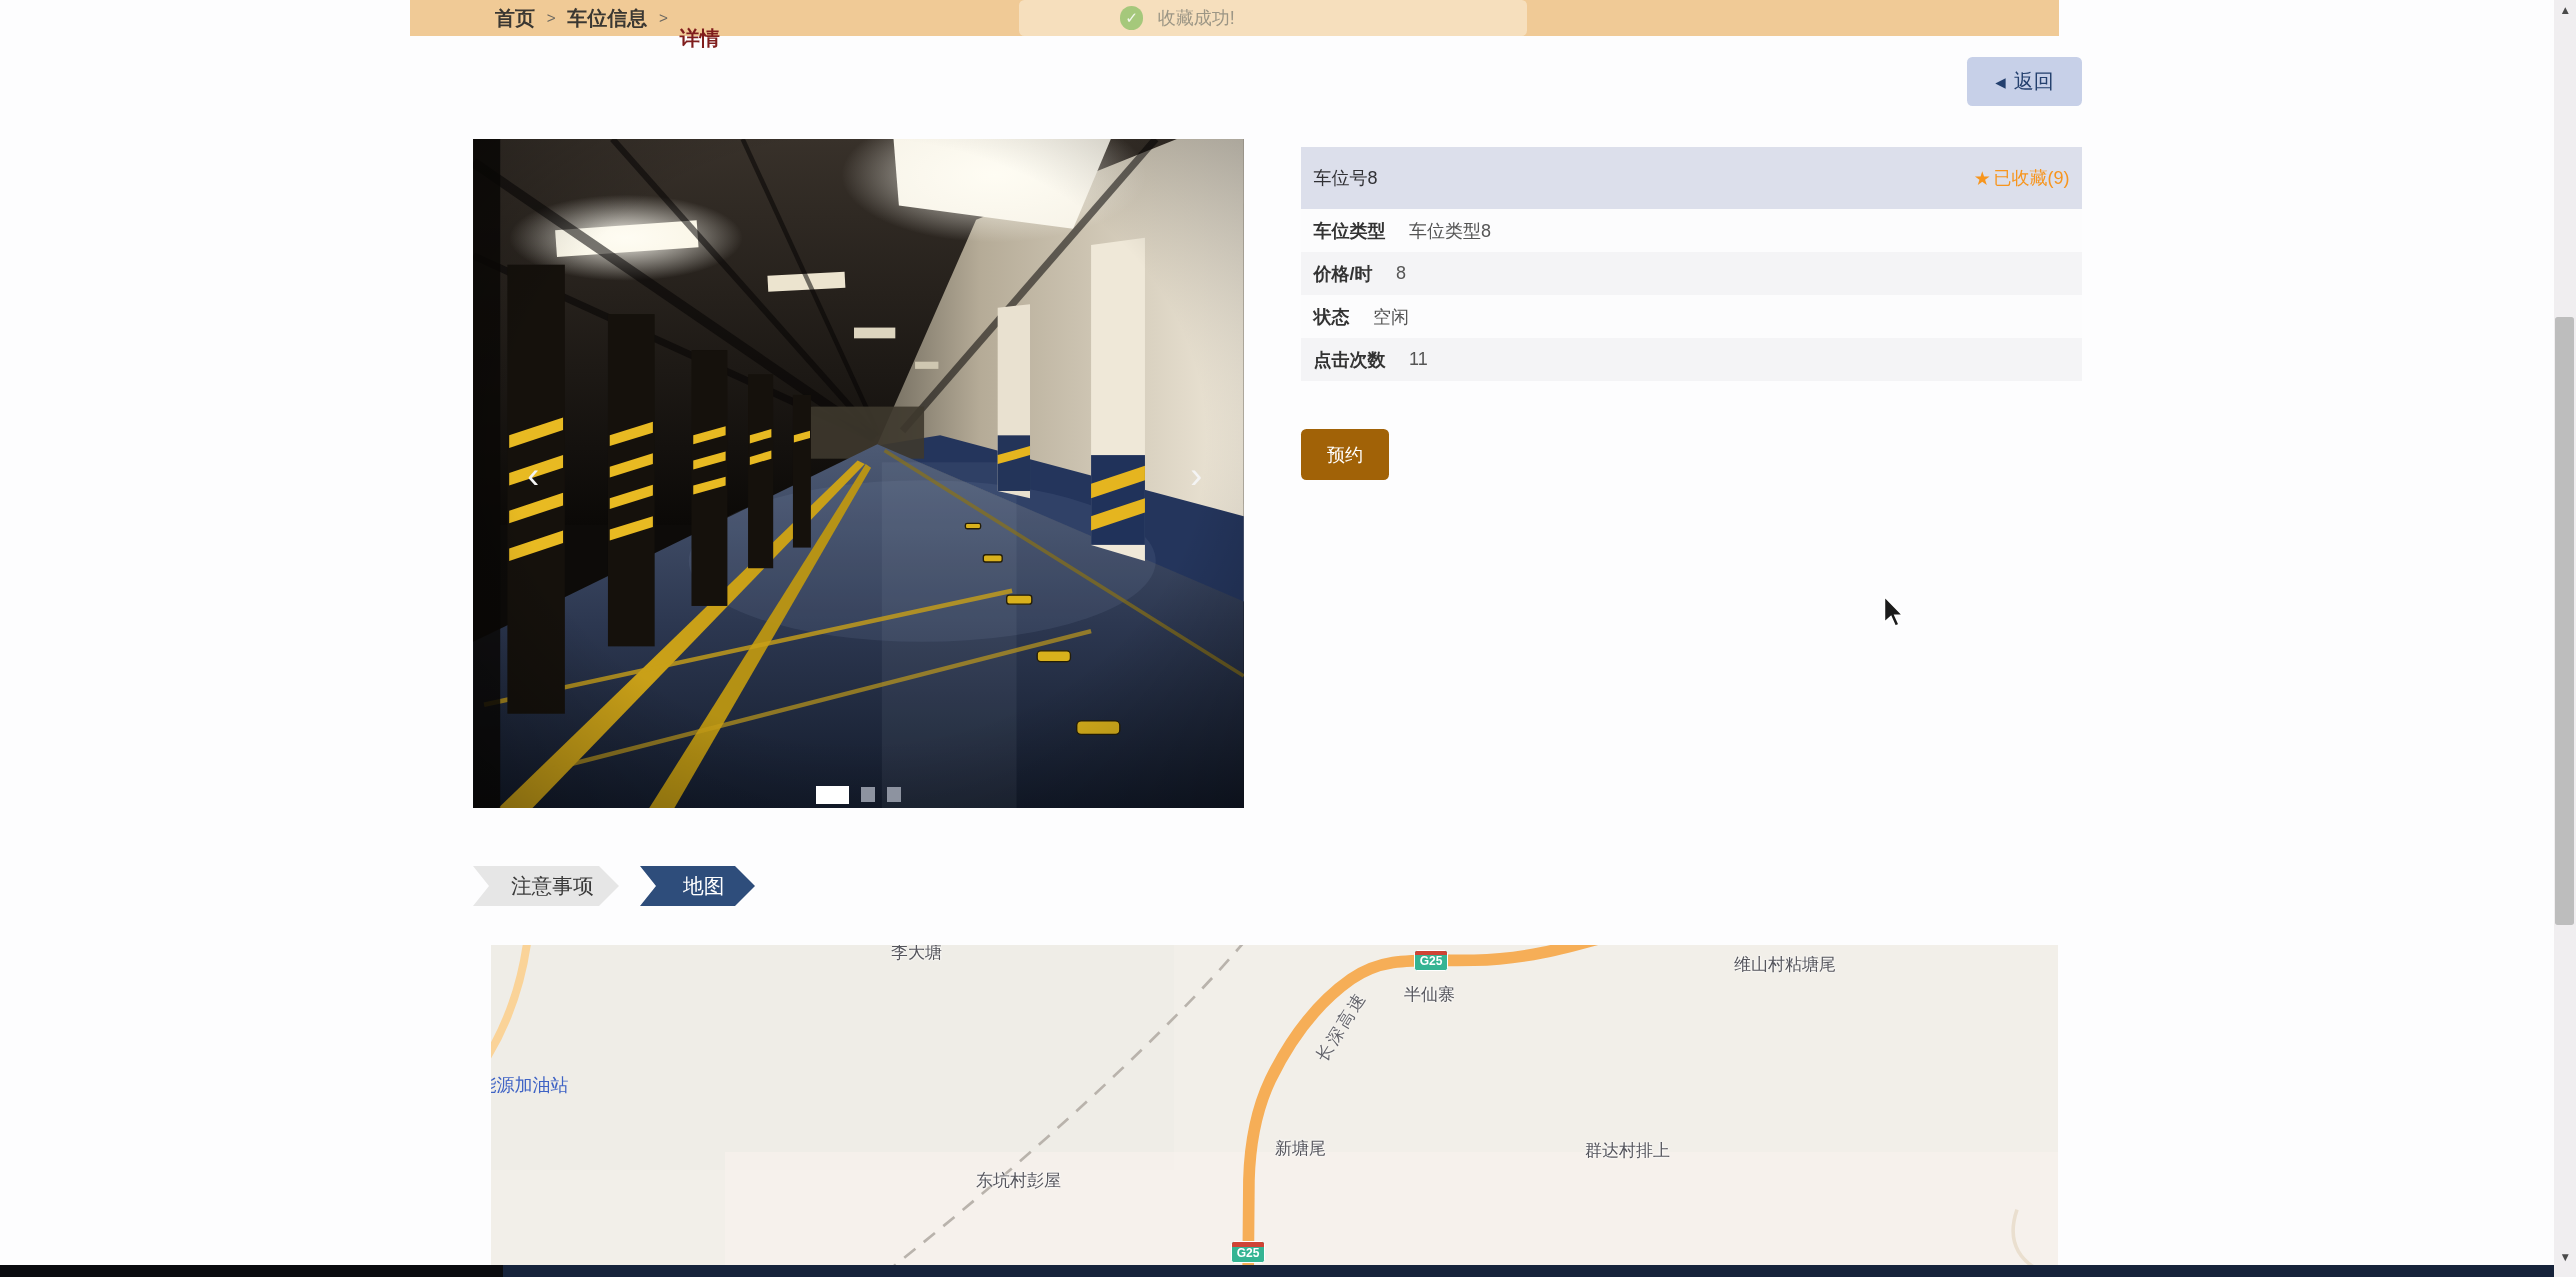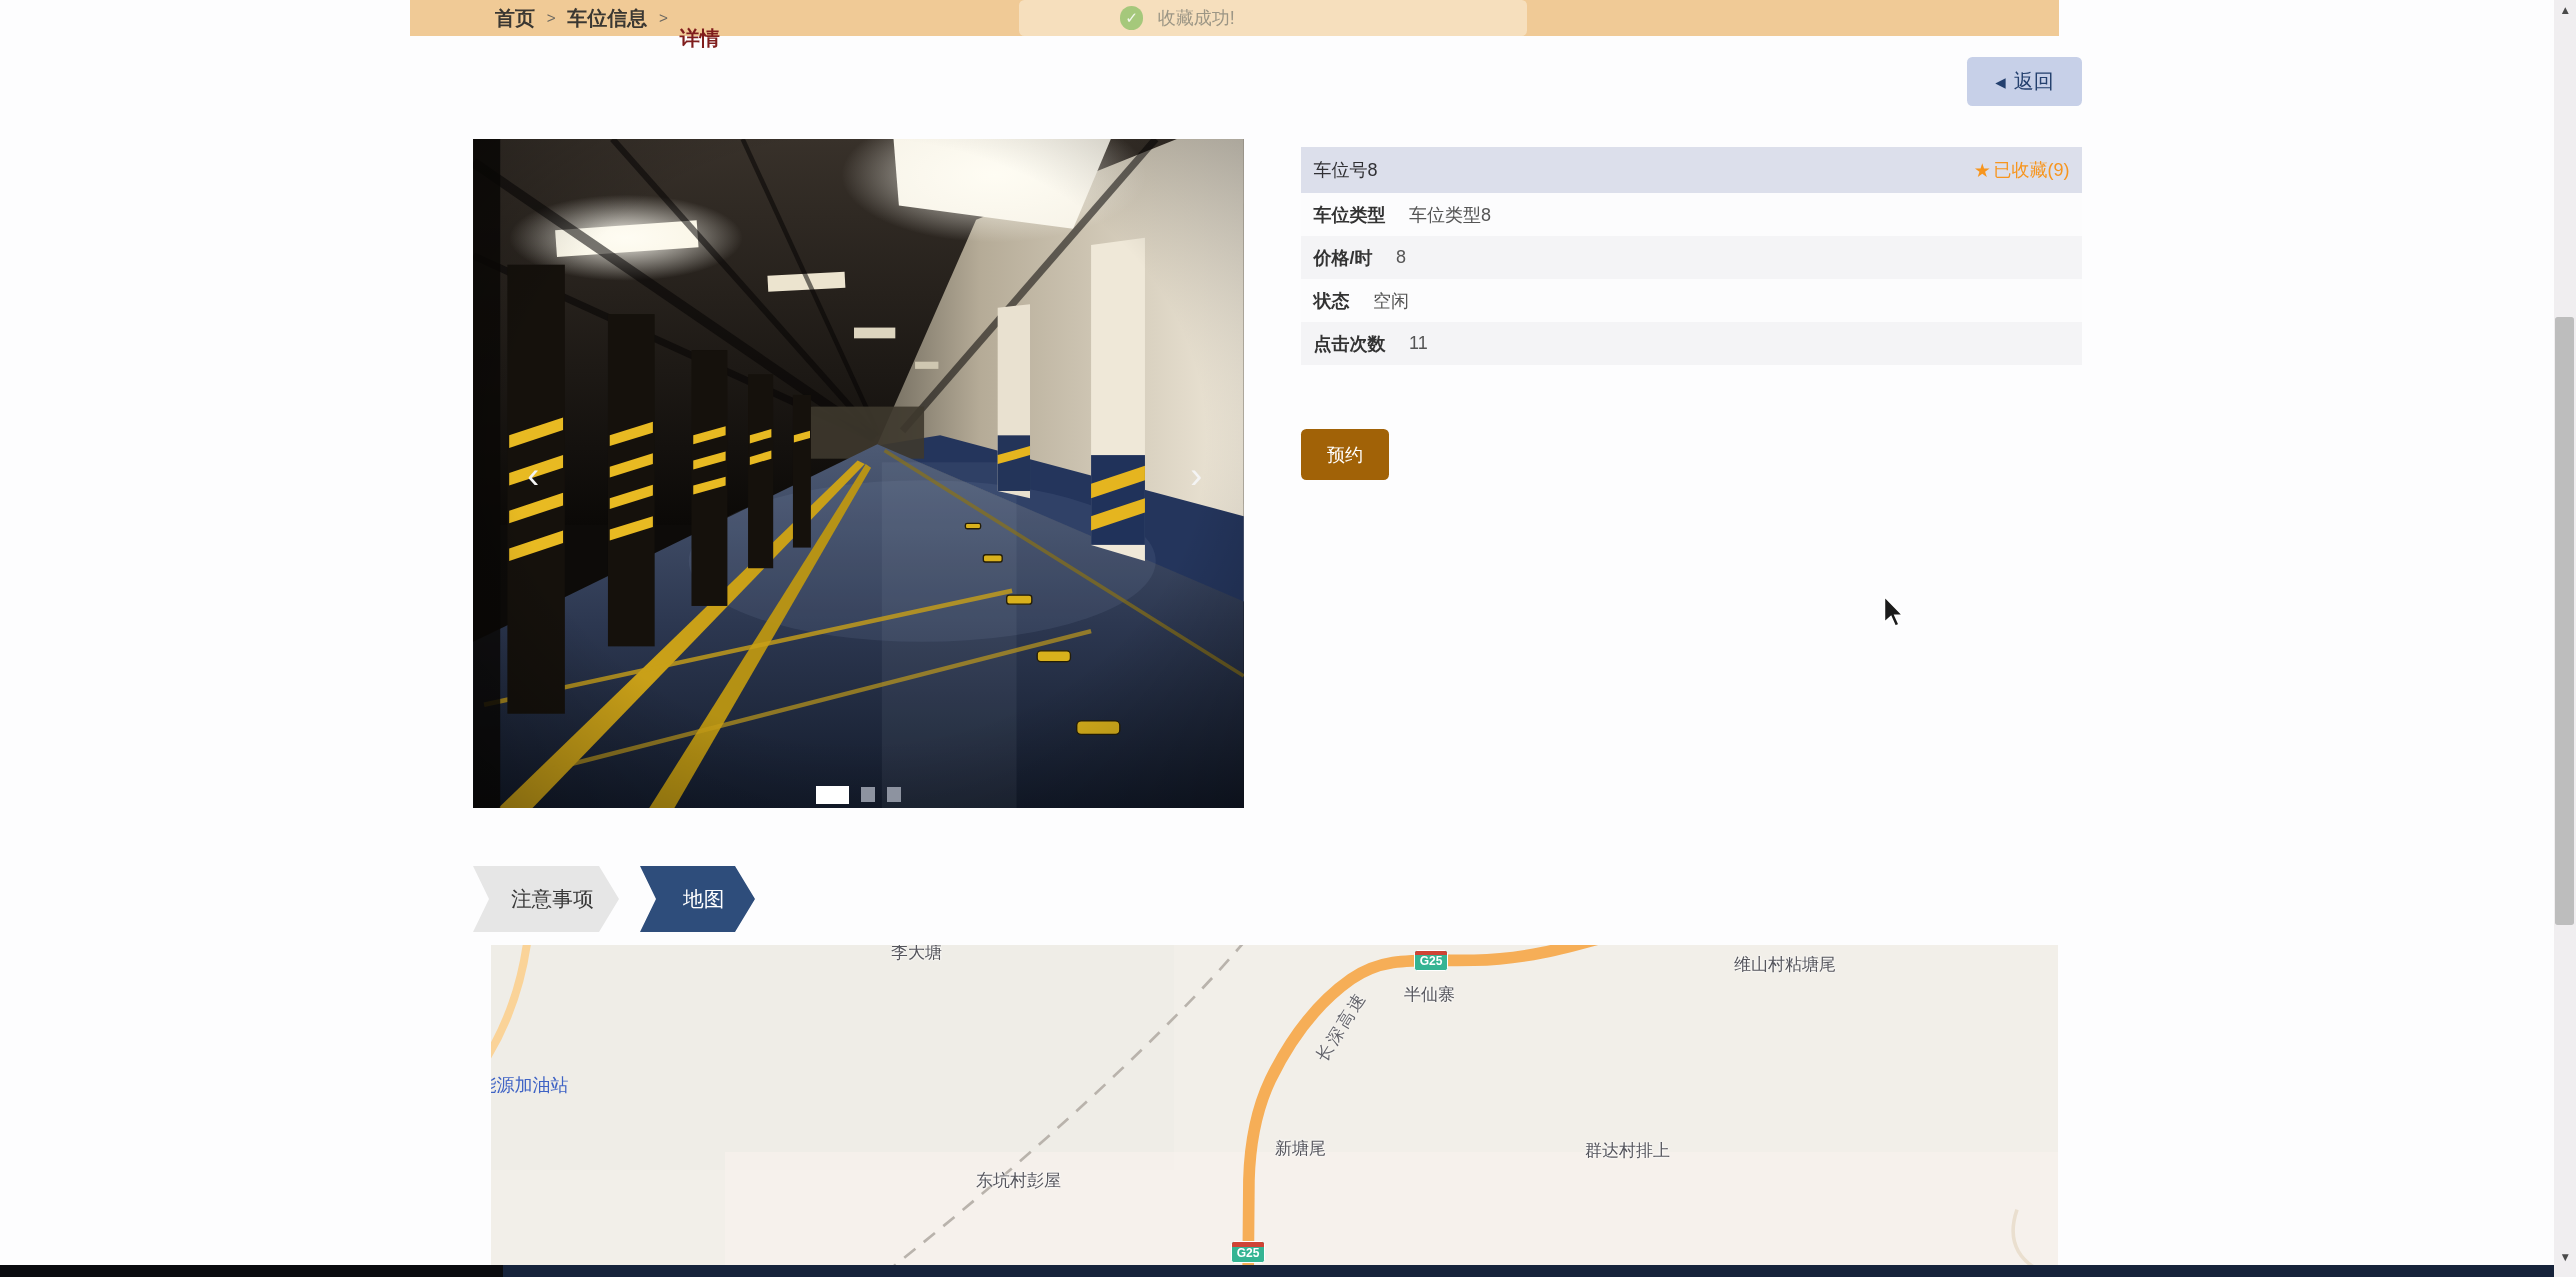--- a/index.html
+++ b/index.html
@@ -36,35 +36,35 @@
   .car-arrow { position:absolute; top:316px; width:30.5px; height:45px; color:#f4f4f4; font-size:36px;
     line-height:41px; text-align:center; cursor:pointer; user-select:none; }
   .car-prev { left:45px; }
   .car-next { left:708px; }
   .car-dots { position:absolute; left:0; bottom:4.5px; width:100%; display:flex; justify-content:center; align-items:center; gap:11.7px; }
   .dot { width:14.4px; height:14.4px; background:#8d93a0; cursor:pointer; }
   .dot.active { width:33px; height:18px; background:#ffffff; }
 
   
   .panel { left:1301px; top:147px; width:781px; }
-  .panel-head { height:46px; background:#dcdfeb; display:flex; align-items:center; justify-content:space-between; padding:0 12.6px; }
+  .panel-head { height:62px; background:#dcdfeb; display:flex; align-items:center; justify-content:space-between; padding:0 12.6px; }
   .panel-title { font-size:18px; color:#313135; }
   .fav { color:#f7951d; font-size:18px; display:flex; align-items:center; cursor:pointer; }
   .fav-star { font-size:19px; margin-right:2.7px; }
   .prow { height:43px; display:flex; align-items:center; padding:0 12.6px; font-size:18px; }
   .prow:nth-child(odd) { background:#f4f4f6; }
   .prow:nth-child(even) { background:#fcfcfd; }
   .plabel { font-weight:700; color:#333; margin-right:23.4px; white-space:nowrap; }
   .pvalue { color:#555; }
 
   .reserve-btn { left:1301px; top:429px; width:88px; height:51px; background:#a16207; border-radius:5.4px;
     color:#fff; font-size:18px; display:flex; align-items:center; justify-content:center; cursor:pointer; }
 
   
-  .tab { top:866px; height:66px; display:flex; align-items:center; justify-content:center;
+  .tab { top:866px; height:40px; display:flex; align-items:center; justify-content:center;
     font-size:20.7px; cursor:pointer; padding-left:12.6px;
     clip-path:polygon(0 0, calc(100% - 20px) 0, 100% 50%, calc(100% - 20px) 100%, 0 100%, 16px 50%); }
   .tab-notes { left:473px; width:146px; background:#e6e6e6; color:#3a3a3a; }
   .tab-map   { left:640px; width:115px; background:#2e4d7b; color:#ffffff; }
 
   
   .map { left:491px; top:945px; width:1567px; height:384px; background:#f2efe9; overflow:hidden; cursor:grab; }
   .map-tint-a { position:absolute; left:0; top:0; width:683px; height:225px; background:#edebe6; opacity:.55; }
   .map-tint-b { position:absolute; left:234px; top:207px; width:1334px; height:126px; background:#f9f1ee; opacity:.6; }
   .map svg { position:absolute; left:0; top:0; }

